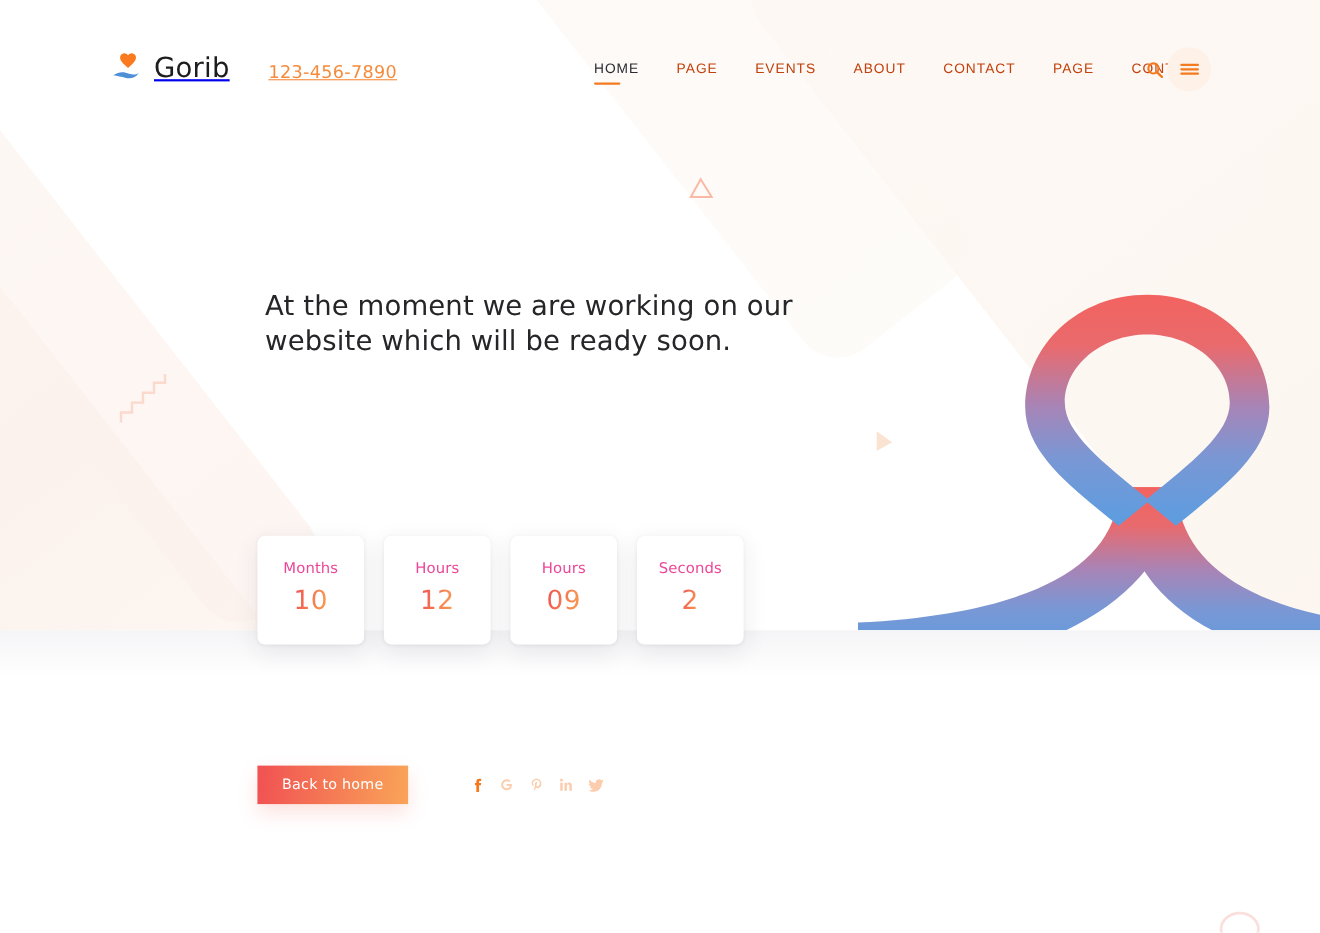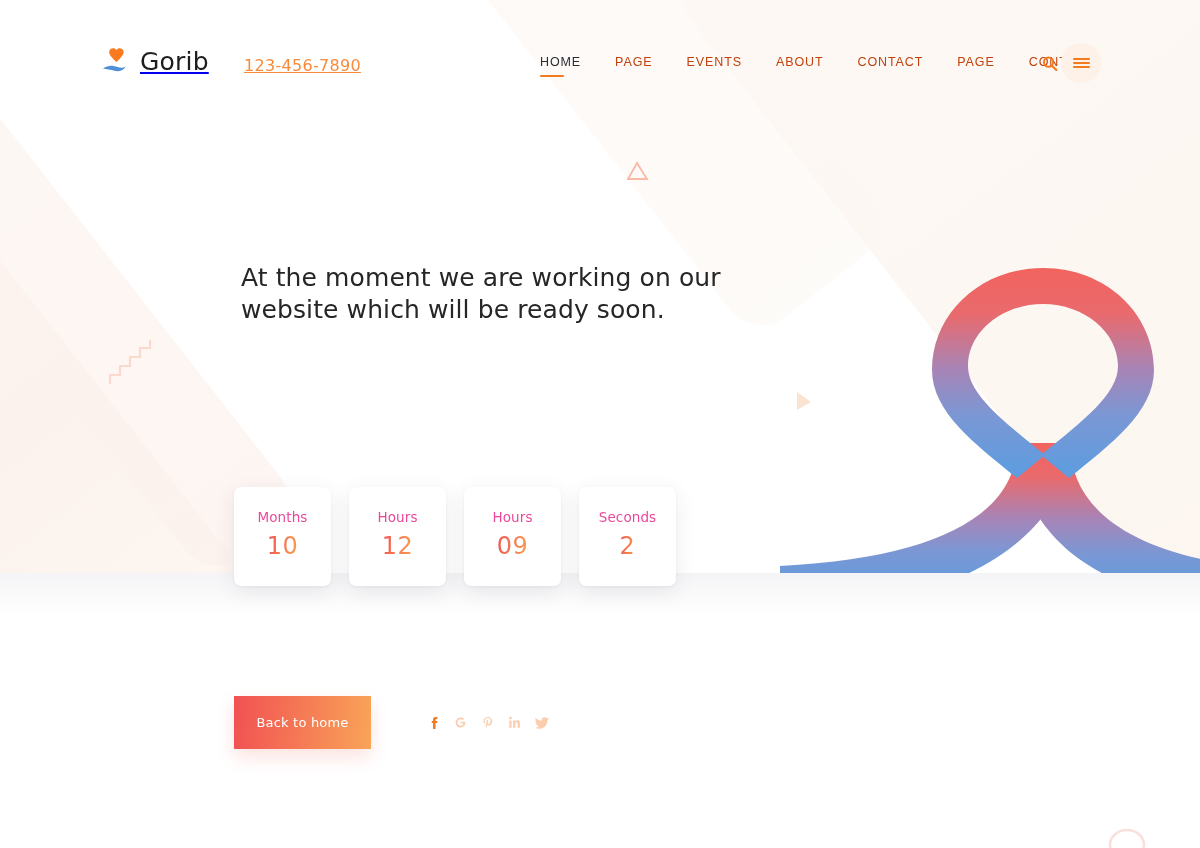--- a/index.html
+++ b/index.html
@@ -135,21 +135,21 @@
     background:linear-gradient(100deg,#f15152 0%,#f9a14f 100%);
     -webkit-background-clip:text; background-clip:text;
     -webkit-text-fill-color:transparent; color:#f3703f;
   }
 
   
   .actions {
     position:absolute; left:234px; top:696px; display:flex; align-items:center; z-index:15;
   }
   .btn-home {
-    width:137px; height:53px; border:none; cursor:pointer;
+    width:137px; height:35px; border:none; cursor:pointer;
     background:linear-gradient(95deg,#f15152 0%,#f9a458 100%);
     color:#ffffff; font-size:13px; letter-spacing:.2px;
     font-family:"DejaVu Sans", sans-serif;
     display:flex; align-items:center; justify-content:center;
     box-shadow:0 8px 18px rgba(241,100,80,0.18);
   }
   .socials { display:flex; align-items:center; gap:0; margin-left:49px; }
   .soc {
     width:27px; height:22px; display:flex; align-items:center; justify-content:center;
     cursor:pointer; color:#fbcdae; font-size:14px;

